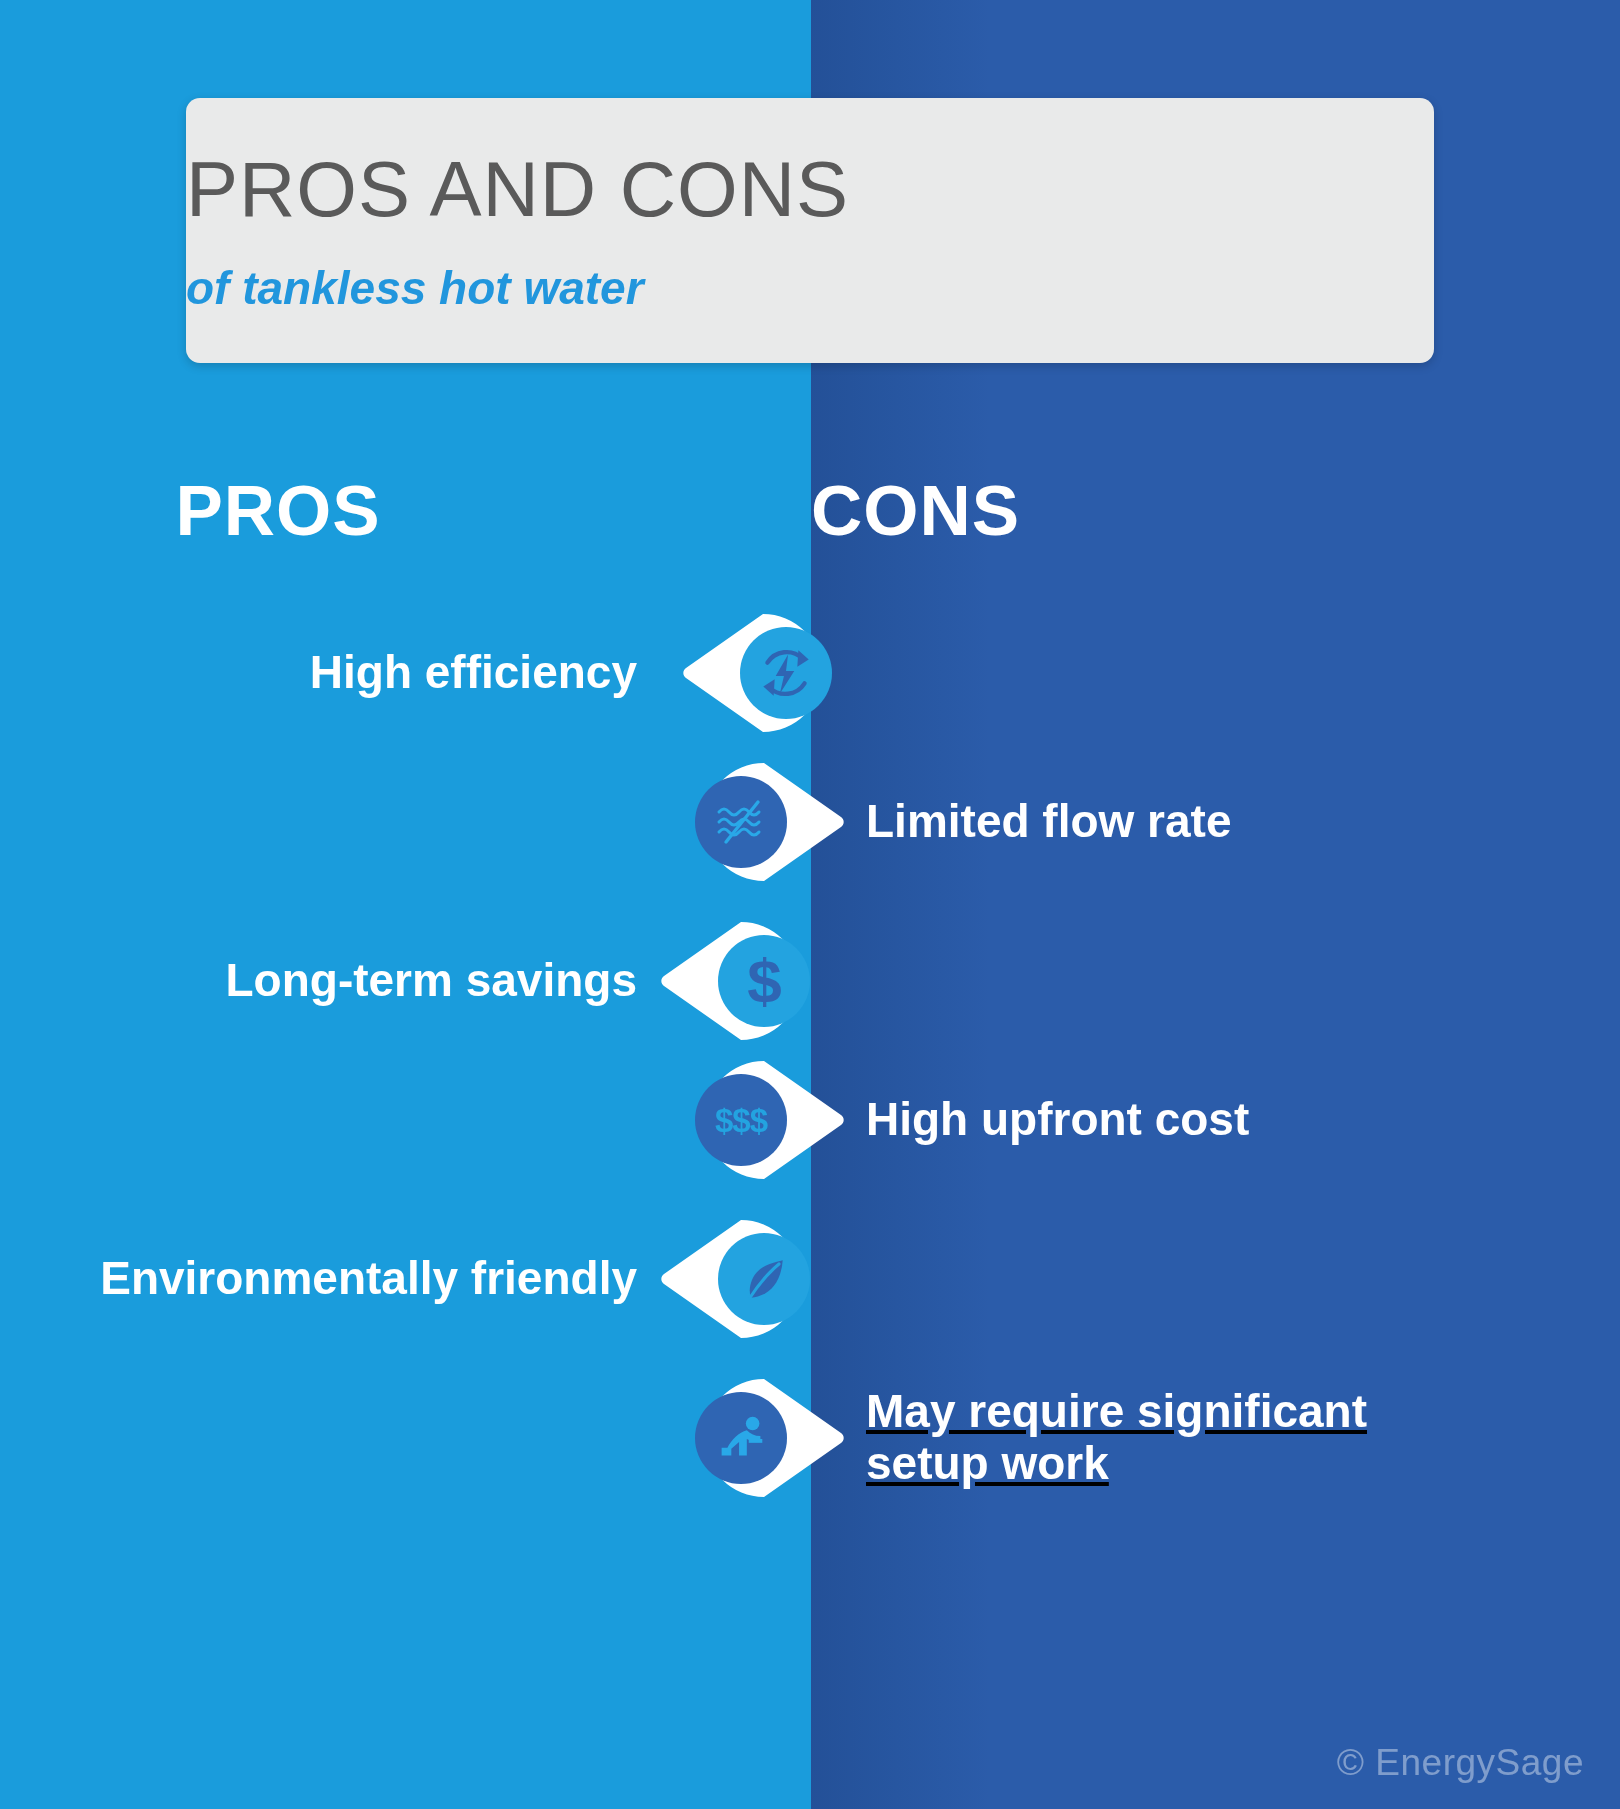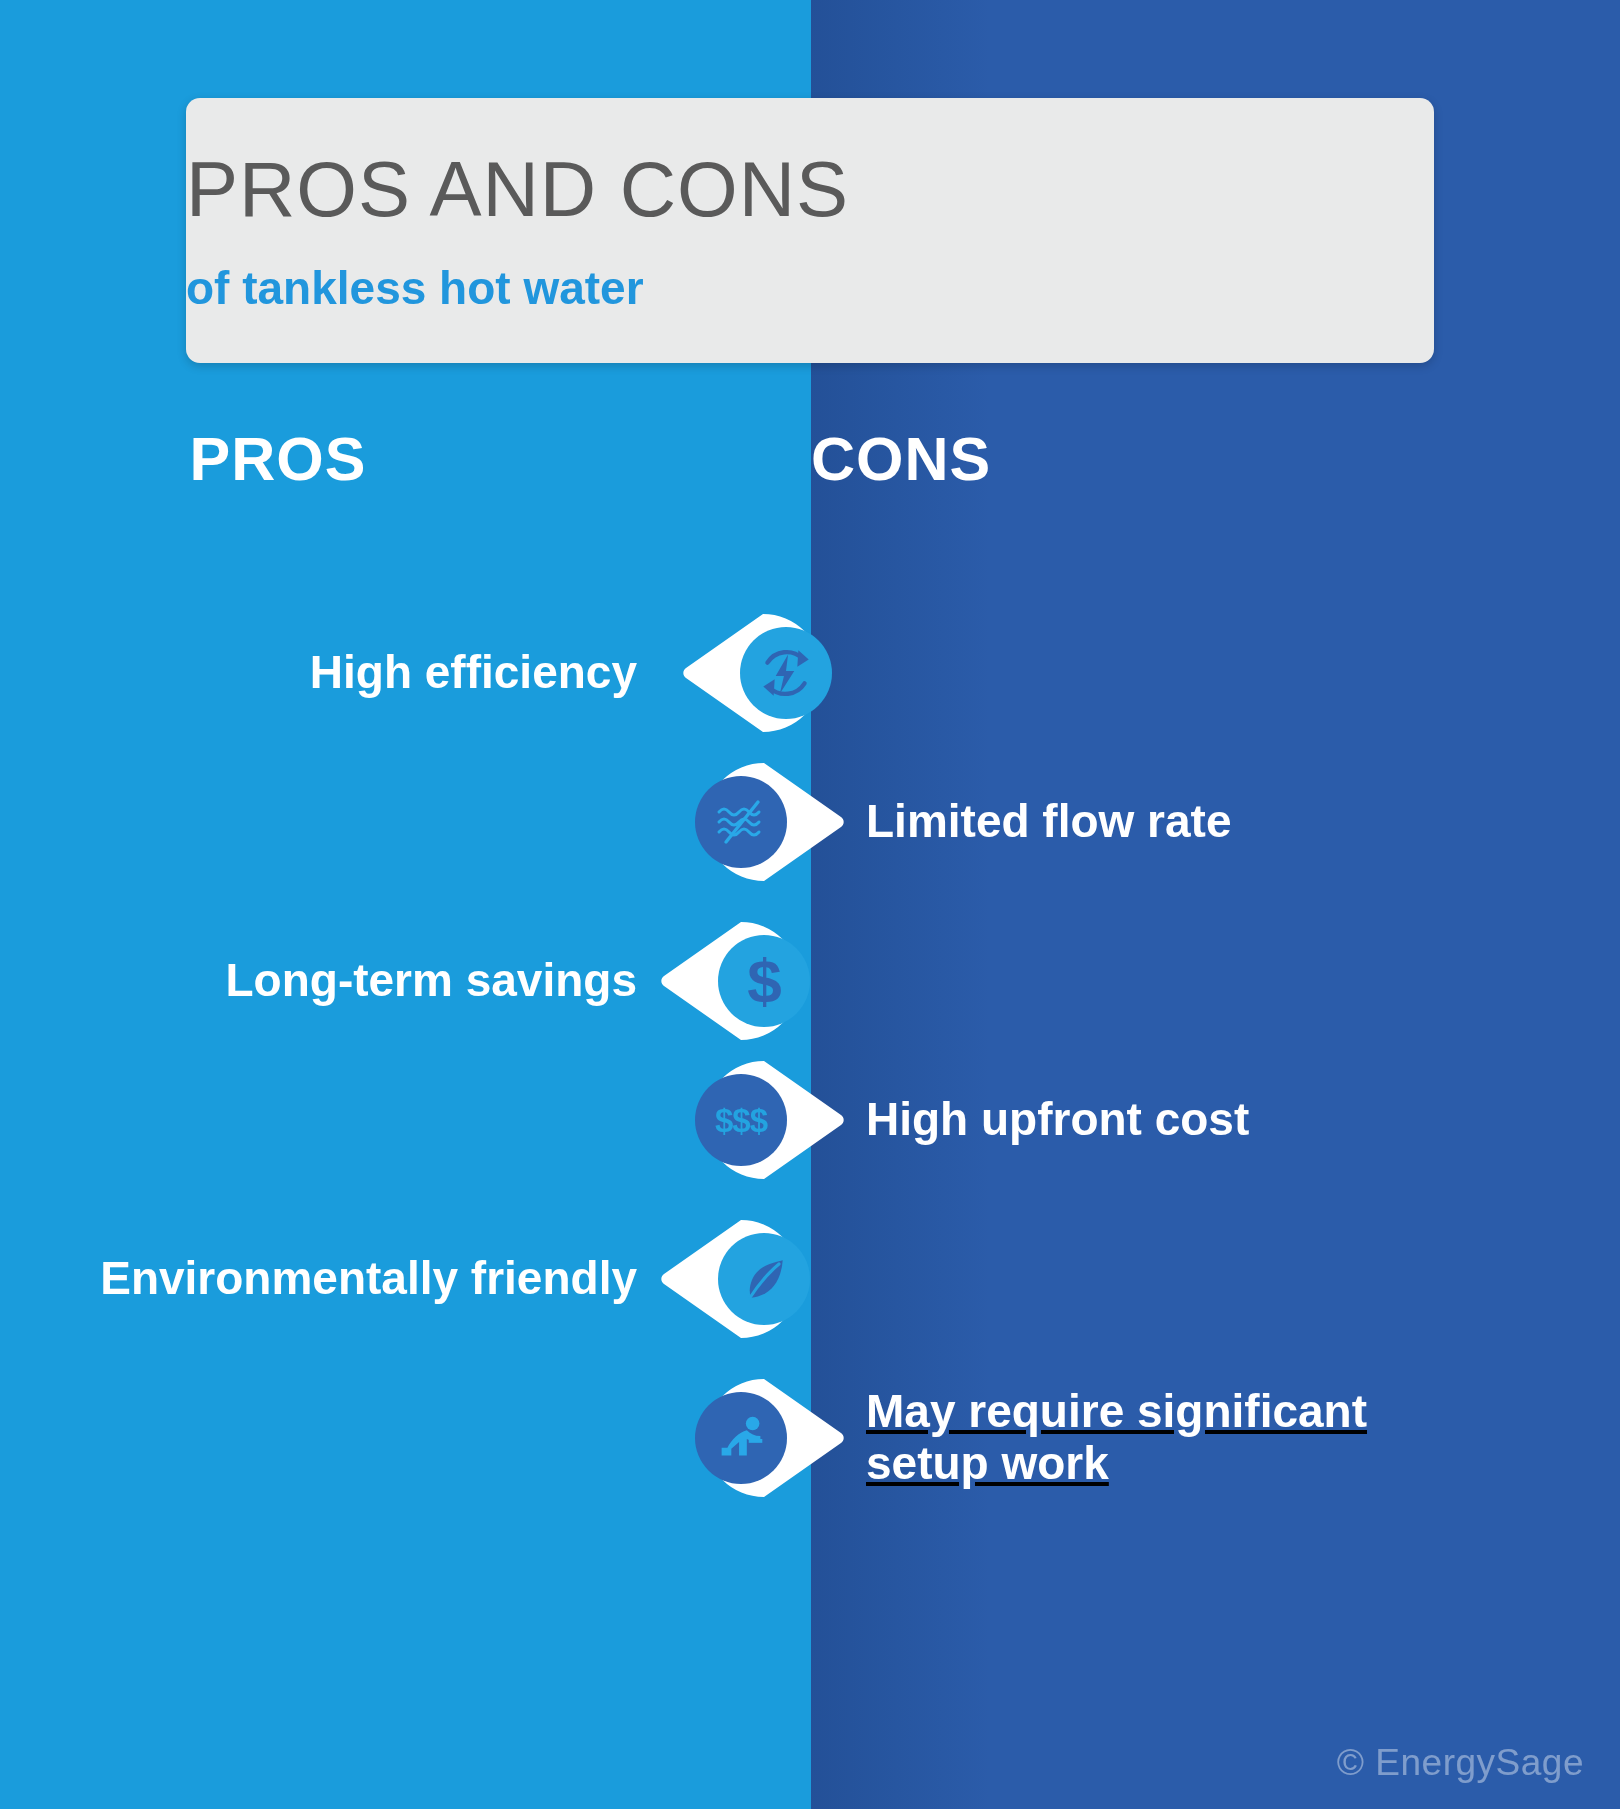--- a/index.html
+++ b/index.html
@@ -62,27 +62,28 @@
     line-height: 1;
     white-space: nowrap;
   }
   .title-sub {
     margin-top: 37px;
     font-size: 46px;
     font-weight: 700;
     color: #2196dd;
     line-height: 1;
     white-space: nowrap;
+    font-style: italic;
   }
 
   
   .col-head {
     position: absolute;
-    top: 429px;
-    font-size: 61px;
+    top: 475px;
+    font-size: 71px;
     font-weight: 700;
     color: #ffffff;
     letter-spacing: 1px;
     line-height: 1;
   }
   .col-head.pros { left: 0; width: 811px; text-align: center; padding-right: 255px; }
   .col-head.cons { left: 811px; width: 809px; padding-right: 350px; }
 
   
   .row {

